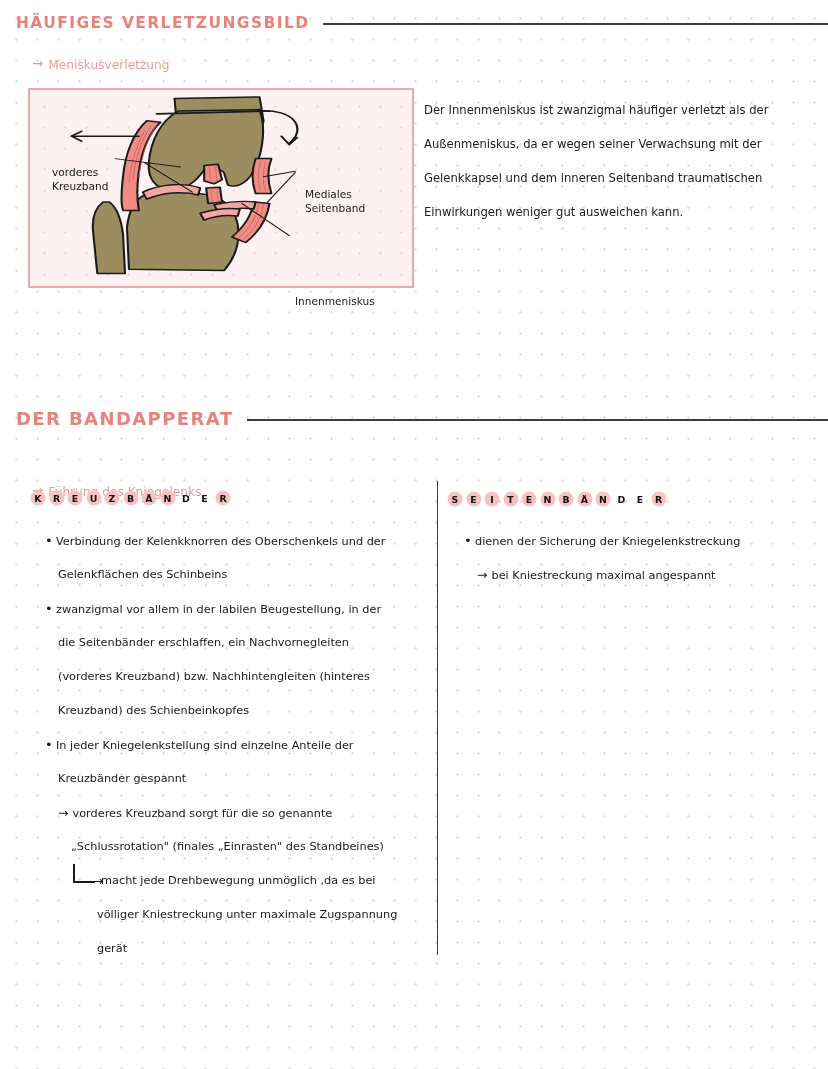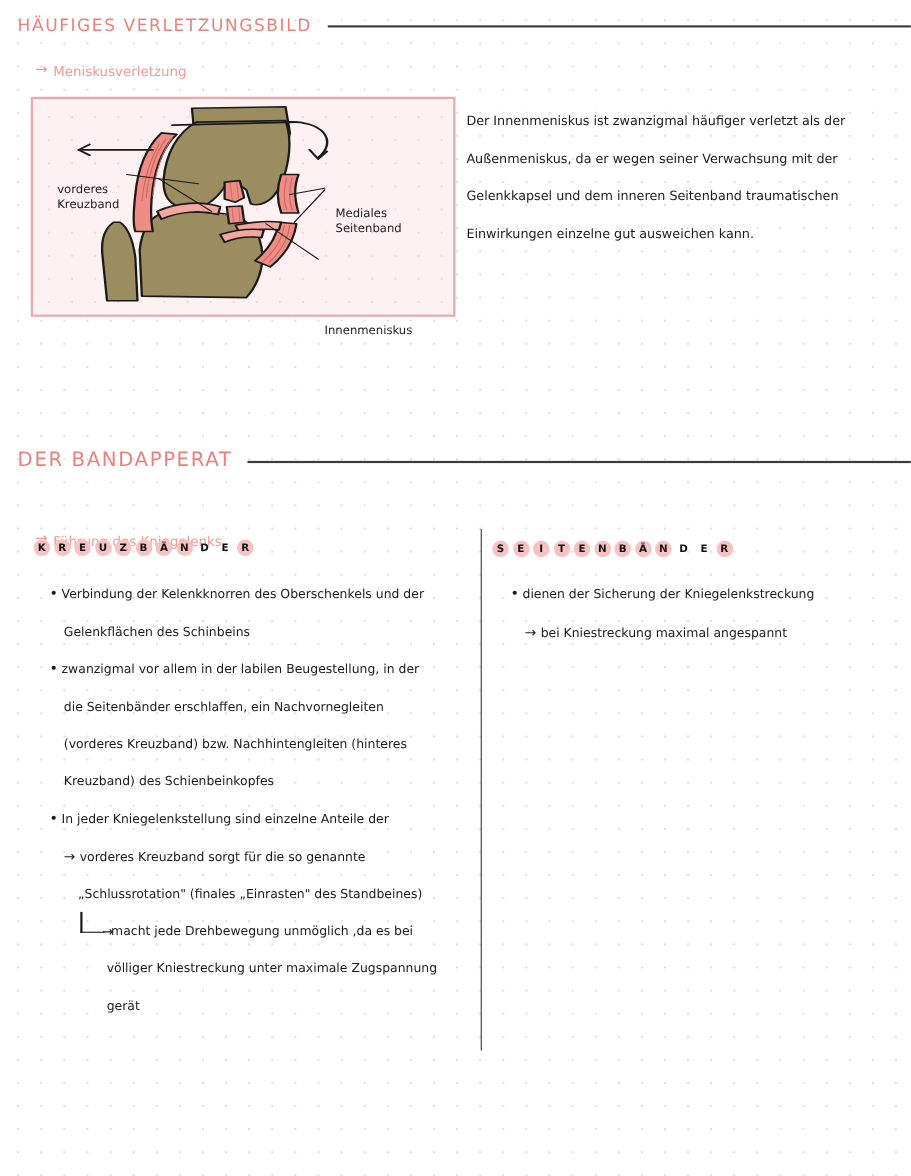--- a/index.html
+++ b/index.html
@@ -15,21 +15,21 @@
     overflow:hidden;
     color:#1a1a1a;
   }
   .page{position:absolute;left:0;top:0;width:828px;height:1069px;}
 
   
   .section-head{position:absolute;display:flex;align-items:center;width:812px;left:16px;}
   .section-head .h-text{
     color:#e8827c;
     font-size:15.5px;
-    font-weight:400;
+    font-weight:700;
     letter-spacing:1.4px;
     white-space:nowrap;
     font-family:"DejaVu Sans", sans-serif;
   }
   .section-head .h-rule{
     flex:1 1 auto;height:0;border-top:2.1px solid #3c3c3c;
     margin-left:14px;margin-top:2px;
   }
   #head-1{top:14px;}
   #head-2{top:408px;}
@@ -201,21 +201,21 @@
 Kreuzband</div>
     <div class="fig-label" id="lbl-msb">Mediales
 Seitenband</div>
     <div class="fig-label" id="lbl-im">Innenmeniskus</div>
   </div>
 
   <div id="intro-text">
     <span class="ln">Der Innenmeniskus ist zwanzigmal häufiger verletzt als der</span>
     <span class="ln">Außenmeniskus, da er wegen seiner Verwachsung mit der</span>
     <span class="ln">Gelenkkapsel und dem inneren Seitenband traumatischen</span>
-    <span class="ln">Einwirkungen einzelne gut ausweichen kann.</span>
+    <span class="ln">Einwirkungen weniger gut ausweichen kann.</span>
   </div>
 
   <div class="section-head" id="head-2">
     <span class="h-text">DER BANDAPPERAT</span>
     <span class="h-rule"></span>
   </div>
 
   <div class="sub-arrow" id="sub-2">
     <span class="arw">→</span>
     <span>Führung des Kniegelenks</span>
@@ -298,20 +298,21 @@
   <div id="col-divider"></div>
 
   <div class="note-col" id="col-left">
       <span class="note-line"><span class="bullet">•</span><span>Verbindung der Kelenkknorren des Oberschenkels und der</span></span>
       <span class="note-line ind1"><span>Gelenkflächen des Schinbeins</span></span>
       <span class="note-line"><span class="bullet">•</span><span>zwanzigmal vor allem in der labilen  Beugestellung, in der</span></span>
       <span class="note-line ind1"><span>die Seitenbänder erschlaffen, ein Nachvornegleiten</span></span>
       <span class="note-line ind1"><span>(vorderes Kreuzband) bzw. Nachhintengleiten (hinteres</span></span>
       <span class="note-line ind1"><span>Kreuzband) des Schienbeinkopfes</span></span>
       <span class="note-line"><span class="bullet">•</span><span>In jeder Kniegelenkstellung sind einzelne Anteile  der</span></span>
+      <span class="note-line ind1"><span>Kreuzbänder gespannt</span></span>
       <span class="note-line ind1"><span class="arw">→</span><span>vorderes Kreuzband sorgt für die so genannte</span></span>
       <span class="note-line ind2"><span>„Schlussrotation" (finales  „Einrasten" des Standbeines)</span></span>
       <span class="note-line ind2"><span class="elbow"><i>→</i></span><span>macht jede Drehbewegung unmöglich ,da es bei</span></span>
       <span class="note-line ind3"><span>völliger Kniestreckung unter maximale Zugspannung</span></span>
       <span class="note-line ind3"><span>gerät</span></span>
     </div>
   <div class="note-col" id="col-right">
       <span class="note-line"><span class="bullet">•</span><span>dienen der Sicherung der  Kniegelenkstreckung</span></span>
       <span class="note-line ind1"><span class="arw">→</span><span>bei Kniestreckung maximal angespannt</span></span>
     </div>

